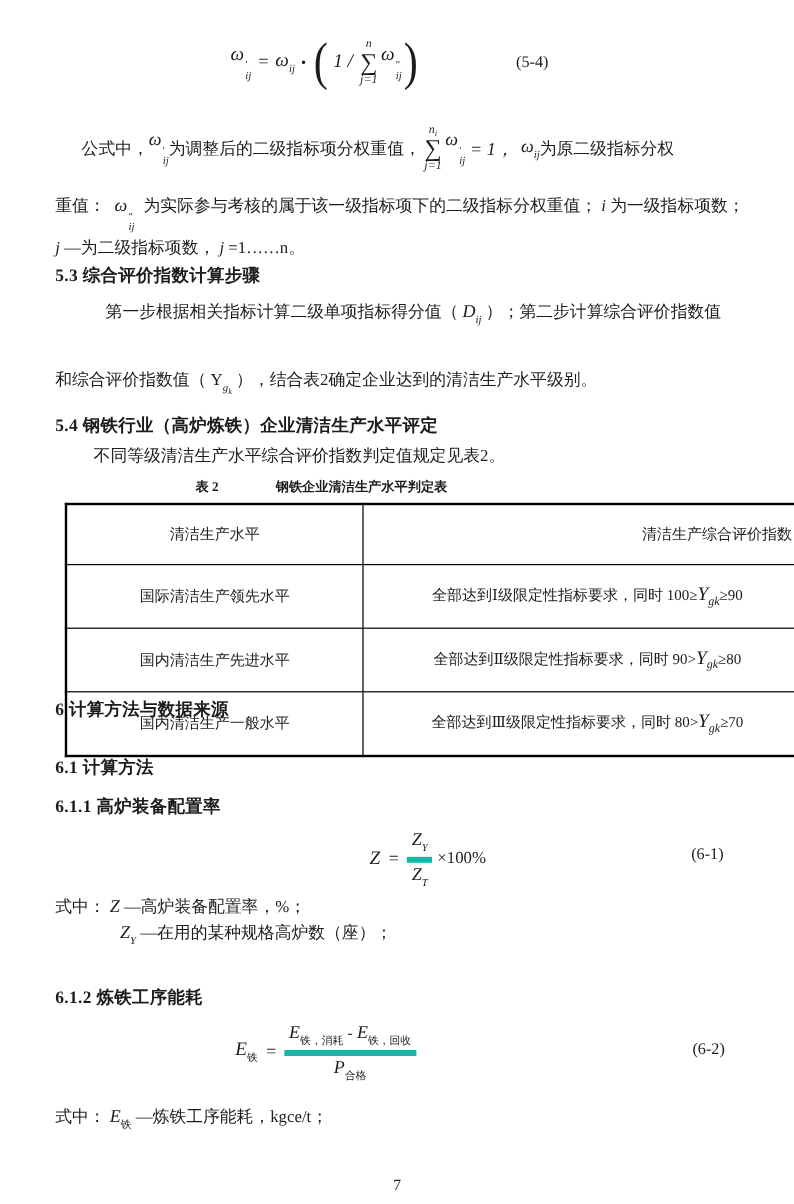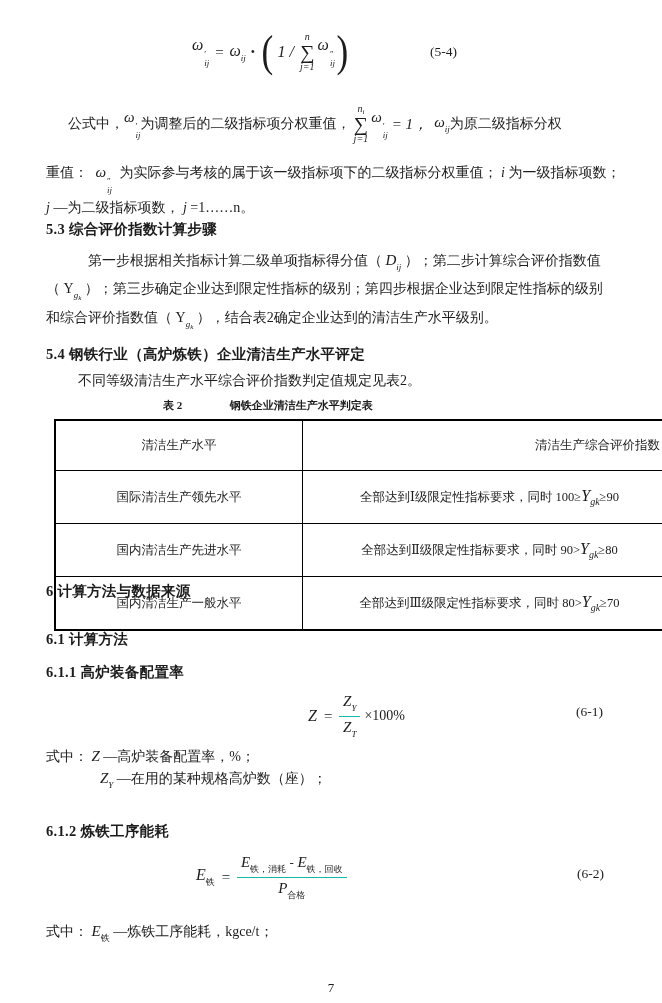--- a/index.html
+++ b/index.html
@@ -23,21 +23,21 @@
   .tiny2{font-size:7px;vertical-align:-2px;font-style:italic;}
   
   .sumstack{display:inline-flex;flex-direction:column;align-items:center;line-height:1;
             vertical-align:middle;margin:0 3px;}
   .sumstack .top{font-size:10px;font-style:italic;height:11px;}
   .sumstack .sym{font-size:20px;line-height:0.95;font-style:normal;}
   .sumstack .bot{font-size:10px;font-style:italic;}
   .bigparen{font-size:44px;line-height:0.9;font-weight:400;display:inline-block;
             vertical-align:middle;transform:scaleX(0.8);}
   .frac{display:inline-flex;flex-direction:column;align-items:center;line-height:1.15;}
-  .frac .num{border-bottom:1px solid #14b8a6;padding:0 4px 2px;}
+  .frac .num{border-bottom:5px solid #14b8a6;padding:0 4px 2px;}
   .frac .den{padding-top:2px;}
   .eqrow{display:flex;align-items:center;}
   .eqlabel{font-size:13.5px;}
   
   table.t2{border-collapse:collapse;border:2px solid #000;table-layout:fixed;}
   table.t2 td{border:1px solid #000;text-align:center;vertical-align:middle;
               font-size:12.5px;padding:16px;overflow:hidden;white-space:nowrap;}
   .ygk{font-size:16px;font-style:italic;}
   .ygk-sub{font-size:10px;font-style:italic;vertical-align:-4px;}
   .pagenum{width:662px;text-align:center;font-size:13px;}
@@ -107,25 +107,20 @@
     <span class="it">j</span>
     <span>=1……n。</span>
   </div>
 
   <div class="abs heading" style="top:220px;left:46px;">5.3 综合评价指数计算步骤</div>
   <div class="abs line" style="top:250px;left:88px;">
     <span>第一步根据相关指标计算二级单项指标得分值（</span>
     <span class="m15"><span>D</span><span class="sb">ij</span></span>
     <span>）；第二步计算综合评价指数值</span>
   </div>
-  <div class="abs line" style="top:279px;left:46px;">
-    <span>（</span>
-    <span><span>Y</span><span class="sb"><span>g</span><span class="tiny2">k</span></span></span>
-    <span>）；第三步确定企业达到限定性指标的级别；第四步根据企业达到限定性指标的级别</span>
-  </div>
   <div class="abs line" style="top:308px;left:46px;">
     <span>和综合评价指数值（</span>
     <span><span>Y</span><span class="sb"><span>g</span><span class="tiny2">k</span></span></span>
     <span>），结合表2确定企业达到的清洁生产水平级别。</span>
   </div>
 
   <div class="abs heading" style="top:345px;left:46px;">5.4 钢铁行业（高炉炼铁）企业清洁生产水平评定</div>
   <div class="abs line" style="top:371px;left:78px;">不同等级清洁生产水平综合评价指数判定值规定见表2。</div>
 
   <div class="abs caption" style="top:398px;left:163px;">

